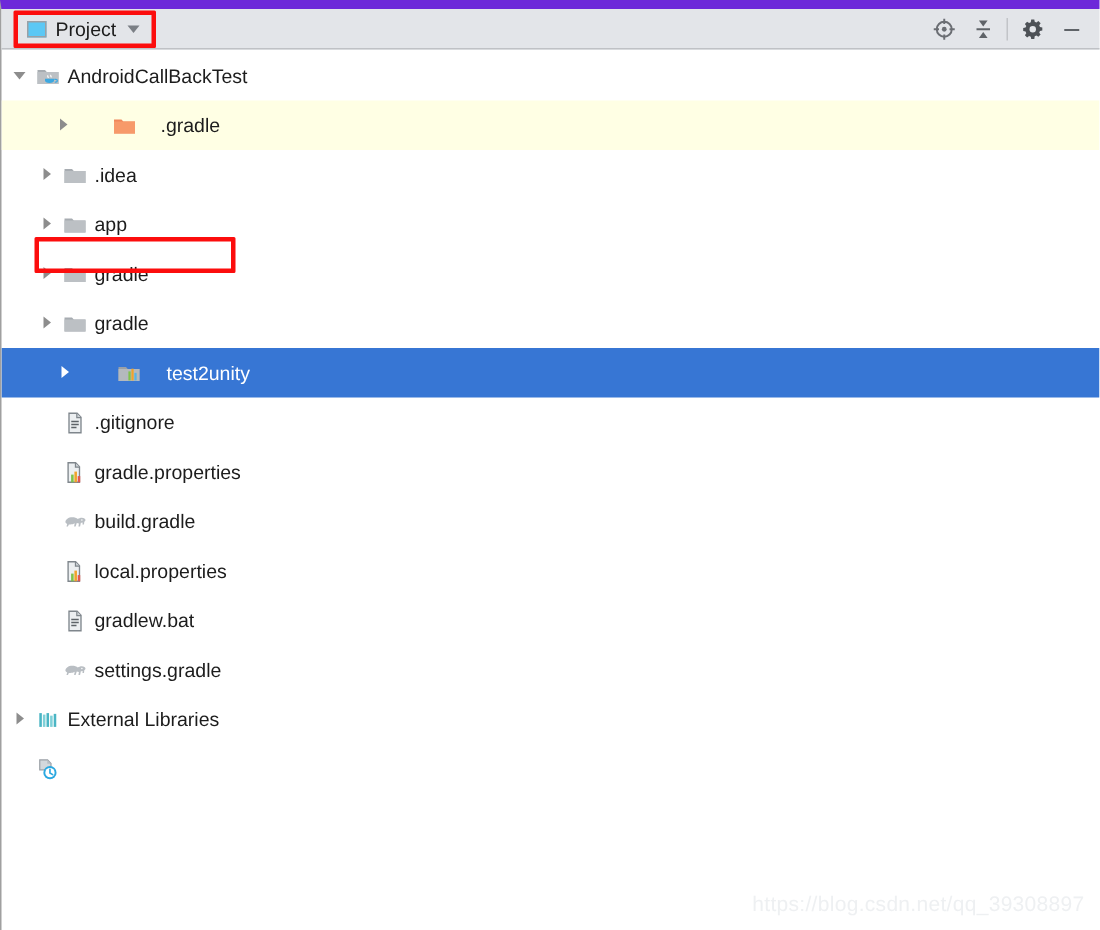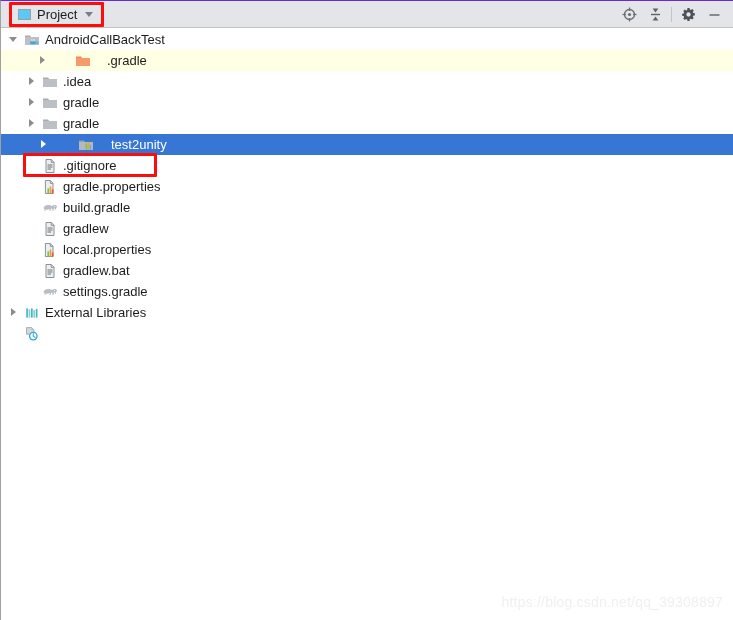--- a/index.html
+++ b/index.html
@@ -6,21 +6,21 @@
   body{
     width:733px;height:620px;
     background:#ffffff;
     font-family:"Liberation Sans","DejaVu Sans",sans-serif;
     overflow:hidden;
     position:relative;
   }
   .panel{
     position:absolute;inset:0;
     border-left:1px solid #a0a0a0;
-    border-top:1px solid #6d28d9;
+    border-top:6px solid #6d28d9;
     box-sizing:border-box;
     background:#fff;
     padding-left:40px;
   }
   
   .header{
     position:absolute;left:0;top:0;right:0;height:27px;
     background:#e3e5e9;
     border-bottom:1px solid #bfc1c5;
     box-sizing:border-box;
@@ -74,21 +74,21 @@
   .tb-sep{
     width:1px;height:15px;background:#c2c4c8;margin:0 3px;
   }
   
   .tree{
     position:absolute;left:0;top:28px;right:0;bottom:0;
     overflow:hidden;
   }
   .row{
     position:relative;
-    height:21px;
+    height:33px;
     display:flex;align-items:center;
     white-space:nowrap;
     cursor:default;
   }
   .row.high{background:#ffffe4;gap:11px;}
   .row.sel{background:#3776d4;gap:12px;}
   .row.sel .label{color:#ffffff;}
   .arrow{
     width:9px;height:9px;flex:0 0 9px;
     position:relative;
@@ -220,20 +220,32 @@
       <div class="row">
         <span style="display: inline-block; flex: 0 0 26px;"></span>
         <span class="arrow right"></span>
         <span style="flex: 0 0 6px;"></span>
         <span class="ico">
           <svg width="16" height="16" viewBox="0 0 16 16">
             <path d="M1 3.6h5l1.2 1.4H15v8H1z" fill="#a7acb1"></path>
             <path d="M1 5h14v8H1z" fill="#bcc0c4"></path>
           </svg>
         </span>
+        <span class="label">app</span>
+      </div>
+      <div class="row">
+        <span style="display: inline-block; flex: 0 0 26px;"></span>
+        <span class="arrow right"></span>
+        <span style="flex: 0 0 6px;"></span>
+        <span class="ico">
+          <svg width="16" height="16" viewBox="0 0 16 16">
+            <path d="M1 3.6h5l1.2 1.4H15v8H1z" fill="#a7acb1"></path>
+            <path d="M1 5h14v8H1z" fill="#bcc0c4"></path>
+          </svg>
+        </span>
         <span class="label">gradle</span>
       </div>
       <div class="row">
         <span style="display: inline-block; flex: 0 0 26px;"></span>
         <span class="arrow right"></span>
         <span style="flex: 0 0 6px;"></span>
         <span class="ico">
           <svg width="16" height="16" viewBox="0 0 16 16">
             <path d="M1 3.6h5l1.2 1.4H15v8H1z" fill="#a7acb1"></path>
             <path d="M1 5h14v8H1z" fill="#bcc0c4"></path>
@@ -299,61 +311,44 @@
           </svg>
         </span>
         <span class="label">build.gradle</span>
       </div>
       <div class="row">
         <span style="display: inline-block; flex: 0 0 26px;"></span>
         <span class="arrow"></span>
         <span style="flex: 0 0 6px;"></span>
         <span class="ico">
           <svg width="16" height="16" viewBox="0 0 16 16">
+            <path d="M3.4 1.5h5L11 4.2v10.3H3.4z" fill="#eceff1" stroke="#7f868c" stroke-width="0.9"></path>
+            <path d="M8.3 1.6v2.8H11" fill="#cfd4d8" stroke="#7f868c" stroke-width="0.8"></path>
+            <rect x="5.4" y="9.4" width="1.7" height="5.1" fill="#7ec24a"></rect>
+            <rect x="7.6" y="7.4" width="1.7" height="7.1" fill="#f0a32a"></rect>
+            <rect x="9.8" y="10.4" width="1.7" height="4.1" fill="#e2584d"></rect>
+          </svg>
+        </span>
+        <span class="label">local.properties</span>
+      </div>
+      <div class="row">
+        <span style="display: inline-block; flex: 0 0 26px;"></span>
+        <span class="arrow"></span>
+        <span style="flex: 0 0 6px;"></span>
+        <span class="ico">
+          <svg width="16" height="16" viewBox="0 0 16 16">
             <path d="M4 1.5h5.4L12 4.2V14.5H4z" fill="#eceff1" stroke="#7f868c" stroke-width="0.9"></path>
             <path d="M9.2 1.6v2.8H12" fill="#cfd4d8" stroke="#7f868c" stroke-width="0.8"></path>
             <g stroke="#5d6368" stroke-width="0.9">
               <line x1="5.5" y1="7" x2="10.5" y2="7"></line>
               <line x1="5.5" y1="9" x2="10.5" y2="9"></line>
               <line x1="5.5" y1="11" x2="9" y2="11"></line>
             </g>
           </svg>
         </span>
-        <span class="label">gradlew</span>
-      </div>
-      <div class="row">
-        <span style="display: inline-block; flex: 0 0 26px;"></span>
-        <span class="arrow"></span>
-        <span style="flex: 0 0 6px;"></span>
-        <span class="ico">
-          <svg width="16" height="16" viewBox="0 0 16 16">
-            <path d="M3.4 1.5h5L11 4.2v10.3H3.4z" fill="#eceff1" stroke="#7f868c" stroke-width="0.9"></path>
-            <path d="M8.3 1.6v2.8H11" fill="#cfd4d8" stroke="#7f868c" stroke-width="0.8"></path>
-            <rect x="5.4" y="9.4" width="1.7" height="5.1" fill="#7ec24a"></rect>
-            <rect x="7.6" y="7.4" width="1.7" height="7.1" fill="#f0a32a"></rect>
-            <rect x="9.8" y="10.4" width="1.7" height="4.1" fill="#e2584d"></rect>
-          </svg>
-        </span>
-        <span class="label">local.properties</span>
-      </div>
-      <div class="row">
-        <span style="display: inline-block; flex: 0 0 26px;"></span>
-        <span class="arrow"></span>
-        <span style="flex: 0 0 6px;"></span>
-        <span class="ico">
-          <svg width="16" height="16" viewBox="0 0 16 16">
-            <path d="M4 1.5h5.4L12 4.2V14.5H4z" fill="#eceff1" stroke="#7f868c" stroke-width="0.9"></path>
-            <path d="M9.2 1.6v2.8H12" fill="#cfd4d8" stroke="#7f868c" stroke-width="0.8"></path>
-            <g stroke="#5d6368" stroke-width="0.9">
-              <line x1="5.5" y1="7" x2="10.5" y2="7"></line>
-              <line x1="5.5" y1="9" x2="10.5" y2="9"></line>
-              <line x1="5.5" y1="11" x2="9" y2="11"></line>
-            </g>
-          </svg>
-        </span>
         <span class="label">gradlew.bat</span>
       </div>
       <div class="row">
         <span style="display: inline-block; flex: 0 0 26px;"></span>
         <span class="arrow"></span>
         <span style="flex: 0 0 6px;"></span>
         <span class="ico">
           <svg width="16" height="16" viewBox="0 0 16 16">
             <path d="M1.6 8.2c0-1.9 2-3.3 4.6-3.3 1.5 0 2.8.4 3.7 1.1.6-.5 1.6-.9 2.6-.9 1.5 0 2.5.7 2.5 1.6 0 .5-.3.9-.8 1.2l-.2 1.7-1 .1.1-1.3c-.4.1-.8.1-1.2.1l-.5 2.5h-1.1l.3-2-1.4-.4-.8 2.4h-1l.4-2.1c-.8.5-1.8.8-3 .8-.3 0-.6 0-.9-.1l-.6 1.4h-1l.5-1.7c-.7-.4-1.2-.9-1.2-1.1z" fill="#b9bec3"></path>
             <circle cx="12.6" cy="6.6" r="0.5" fill="#ffffff"></circle>

